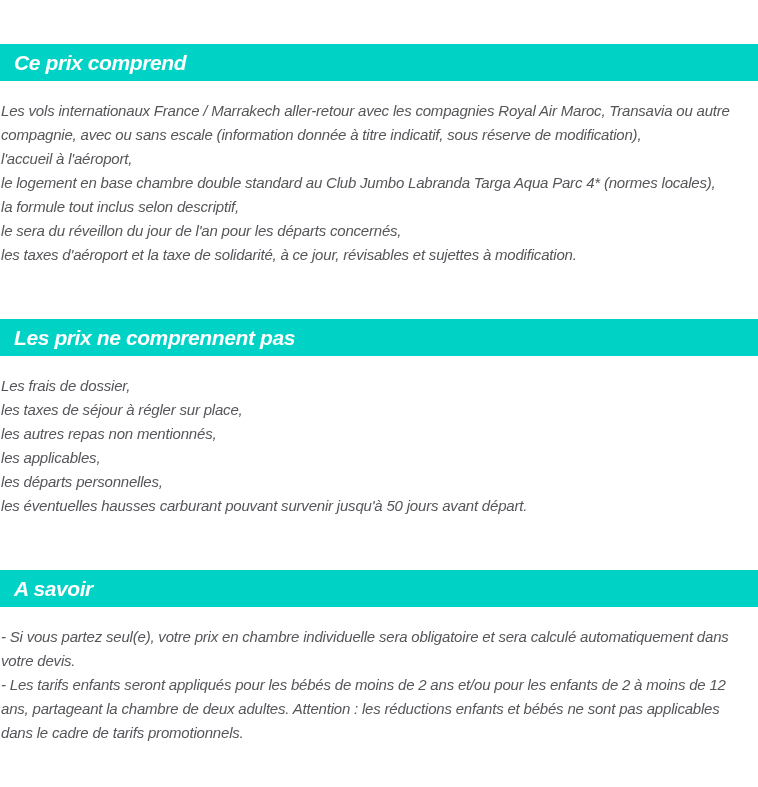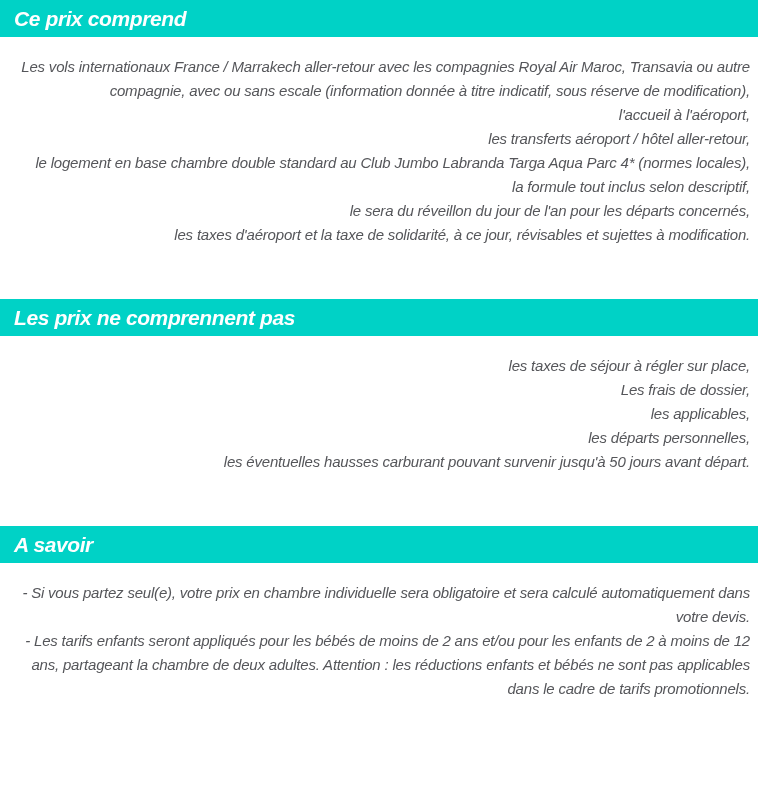--- a/index.html
+++ b/index.html
@@ -19,40 +19,40 @@
     width: 758px;
   }
 
   .section-header {
     width: 100%;
     height: 37px;
     background: var(--header-bg, #00D2C6);
     display: flex;
     align-items: center;
     padding-left: 14px;
+    margin-top: 44px;
   }
 
   .section-header .section-title {
     color: var(--header-text, #ffffff);
     font-style: italic;
     font-weight: 700;
     font-size: 21px;
     letter-spacing: -0.4px;
     white-space: nowrap;
   }
 
   .section-body {
     padding: 18px 8px 0 1px;
     margin-bottom: 52px;
     color: var(--body-text, #55565A);
     font-style: italic;
     font-size: 15px;
     letter-spacing: -0.2px;
     line-height: 24px;
-    text-align: right;
   }
 
   .section:last-child .section-body {
     margin-bottom: 0;
   }
 
   .body-line {
     min-height: 24px;
   }
 </style>
@@ -64,44 +64,44 @@
   <section class="section">
     <div class="section-header">
       <span class="section-title">Ce prix comprend</span>
     </div>
     <div class="section-body">
 
         <div class="body-line">Les vols internationaux France / Marrakech aller-retour avec les compagnies Royal Air Maroc, Transavia ou autre compagnie, avec ou sans escale (information donnée à titre indicatif, sous réserve de modification),</div>
 
         <div class="body-line">l'accueil à l'aéroport,</div>
 
-        <div class="body-line">les transferts aéroport / hôtel aller-retour,</div>
 
         <div class="body-line">le logement en base chambre double standard au Club Jumbo Labranda Targa Aqua Parc 4* (normes locales),</div>
 
         <div class="body-line">la formule tout inclus selon descriptif,</div>
 
 
         <div class="body-line">le sera du réveillon du jour de l'an pour les départs concernés,</div>
 
         <div class="body-line">les taxes d'aéroport et la taxe de solidarité, à ce jour, révisables et sujettes à modification.</div>
       </div>
   </section>
 
   <section class="section">
     <div class="section-header">
       <span class="section-title">Les prix ne comprennent pas</span>
     </div>
     <div class="section-body">
 
+        <div class="body-line">Les frais de dossier,</div>
+
         <div class="body-line">les taxes de séjour à régler sur place,</div>
 
-        <div class="body-line">Les frais de dossier,</div>
 
-
+        <div class="body-line">les autres repas non mentionnés,</div>
 
 
         <div class="body-line">les applicables,</div>
 
         <div class="body-line">les départs personnelles,</div>
 
         <div class="body-line">les éventuelles hausses carburant pouvant survenir jusqu'à 50 jours avant départ.</div>
       </div>
   </section>
 

